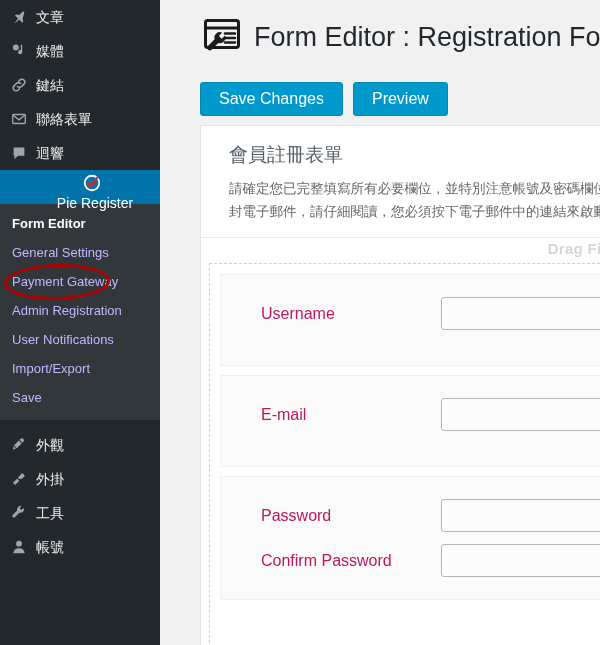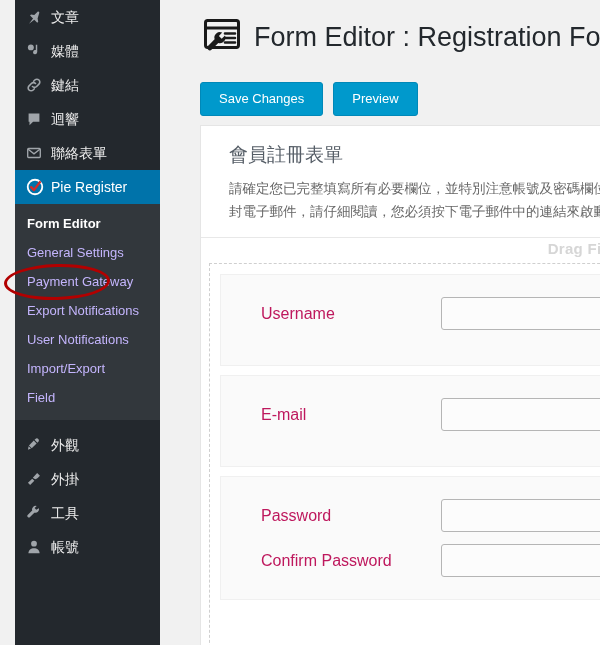--- a/index.html
+++ b/index.html
@@ -6,21 +6,21 @@
   html, body {
     width: 600px; height: 645px;
     overflow: hidden;
     background: #f1f1f1;
     font-family: "Liberation Sans", "DejaVu Sans", sans-serif;
   }
   #root { position: relative; width: 600px; height: 645px; }
 
   
   #sidebar {
-    position: absolute; left: 15px; top: 0;
+    position: absolute; left: 0; top: 0;
     width: 180px; height: 645px;
     background: #23282d;
   }
   .menu-item {
     position: relative;
     display: flex; align-items: center;
     height: 34px;
     padding-left: 10px;
     color: #b4b9be;
     font-size: 14px;
@@ -29,20 +29,21 @@
   .menu-item .mi-icon {
     width: 26px; height: 20px;
     display: flex; align-items: center; justify-content: flex-start;
     color: #a0a5aa;
     flex: 0 0 26px;
   }
   .menu-item .mi-label { color: #eeeeee; font-size: 14px; line-height: 1; }
   .menu-item.active {
     background: #0073aa;
     color: #fff;
+    flex-direction: column;
   }
   .menu-item.active .mi-label { color: #ffffff; font-weight: 400; }
   .menu-item.active .mi-icon { color: #fff; }
   .menu-item.active::after {
     content: "";
     position: absolute; right: -8px; top: 50%;
     margin-top: -8px;
     border-style: solid;
     border-width: 8px 0 8px 8px;
     border-color: transparent transparent transparent #f1f1f1;
@@ -99,21 +100,21 @@
   #button-bar {
     padding-left: 40px;
     padding-top: 20px;
     display: flex; gap: 10px;
   }
   .btn {
     background: #0099cc;
     border: 1px solid #0088b8;
     border-radius: 3px;
     color: #ffffff;
-    font-size: 13px;
+    font-size: 16px;
     padding: 8px 18px;
     line-height: 16px;
     cursor: pointer;
     white-space: nowrap;
     font-family: "Liberation Sans", sans-serif;
   }
   #form-panel {
     position: absolute;
     left: 40px; top: 125px;
     width: 420px;
@@ -217,55 +218,55 @@
             <path d="M8.3 11.7a3.2 3.2 0 004.6 0l2.6-2.6a3.2 3.2 0 10-4.6-4.6l-1.3 1.3"></path>
             <path d="M11.7 8.3a3.2 3.2 0 00-4.6 0l-2.6 2.6a3.2 3.2 0 104.6 4.6l1.3-1.3"></path>
           </svg>
       </span>
       <span class="mi-label">鍵結</span>
     </div>
 
 
     <div class="menu-item">
       <span class="mi-icon">
-        <svg class="ic" width="18" height="18" viewBox="0 0 20 20" fill="currentColor">
-            <path d="M4 4h12v9H9l-4 4v-4H4z"></path>
-          </svg>
-      </span>
-      <span class="mi-label">迴響</span>
-    </div>
-
-    <div class="menu-item">
-      <span class="mi-icon">
         <svg class="ic" width="18" height="18" viewBox="0 0 20 20" fill="none" stroke="currentColor" stroke-width="1.5">
             <rect x="3" y="5" width="14" height="10" rx="1"></rect>
             <path d="M3.5 5.8L10 11l6.5-5.2"></path>
           </svg>
       </span>
       <span class="mi-label">聯絡表單</span>
+    </div>
+
+    <div class="menu-item">
+      <span class="mi-icon">
+        <svg class="ic" width="18" height="18" viewBox="0 0 20 20" fill="currentColor">
+            <path d="M4 4h12v9H9l-4 4v-4H4z"></path>
+          </svg>
+      </span>
+      <span class="mi-label">迴響</span>
     </div>
 
     <div class="menu-item active">
       <span class="mi-icon">
         <svg class="ic" width="20" height="20" viewBox="0 0 22 22" fill="none">
           <circle cx="11" cy="11" r="8" stroke="#ffffff" stroke-width="2"></circle>
           <path d="M6.8 11.2l3 3.2L16.4 5.6" stroke="#d22a2a" stroke-width="2.6" stroke-linecap="round" stroke-linejoin="round"></path>
         </svg>
       </span>
       <span class="mi-label">Pie Register</span>
     </div>
 
     <div id="submenu">
       <a class="submenu-item current">Form Editor</a>
       <a class="submenu-item">General Settings</a>
       <a class="submenu-item">Payment Gateway</a>
-      <a class="submenu-item">Export Notifications</a>
+      <a class="submenu-item">Admin Registration</a>
       <a class="submenu-item">User Notifications</a>
       <a class="submenu-item">Import/Export</a>
-      <a class="submenu-item">Field</a>
+      <a class="submenu-item">Save</a>
     </div>
 
     <div class="sidebar-sep"></div>
 
     <div class="menu-item">
       <span class="mi-icon">
         <svg class="ic" width="18" height="18" viewBox="0 0 20 20" fill="currentColor">
             <path d="M14.8 3.2c.9.9.9 2.3 0 3.2l-1 1-3.2-3.2 1-1c.9-.9 2.3-.9 3.2 0z"></path>
             <path d="M9.8 5.1l3.1 3.1-5.4 5.4-3.1-3.1z"></path>
             <path d="M4 11.3l2.7 2.7-3.4 1.4z"></path>

